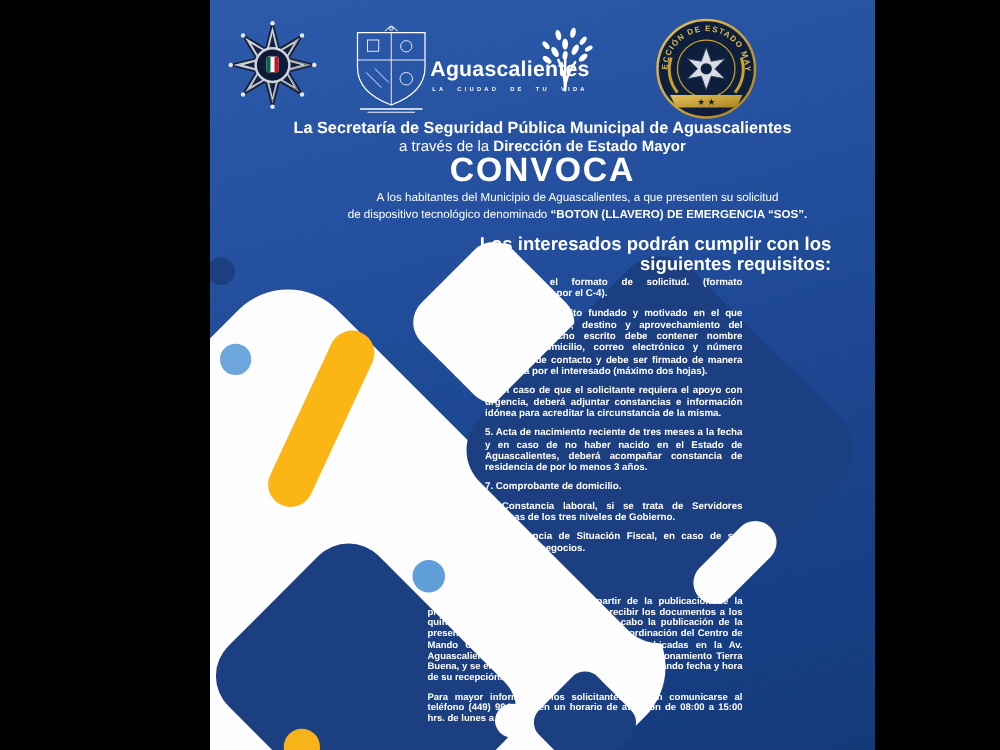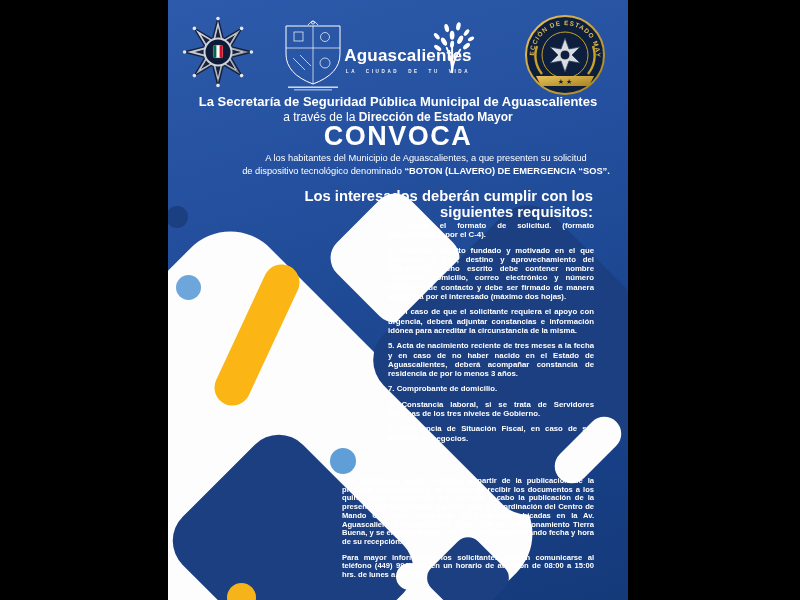--- a/index.html
+++ b/index.html
@@ -1,18 +1,18 @@
 <!DOCTYPE html>
 <html><head>
 <meta charset="utf-8">
 <style>
   html,body{margin:0;padding:0;background:#000;}
   .stage{position:relative;width:800px;height:600px;background:#000;overflow:hidden;
          font-family:"Liberation Sans", sans-serif;}
-  .poster{position:absolute;left:168px;top:0;width:460px;height:600px;overflow:hidden;
+  .poster{position:absolute;left:168px;top:0;width:532px;height:600px;overflow:hidden;
           background:linear-gradient(165deg,#2e5aab 0%,#24509f 30%,#1d4791 55%,#173f85 80%,#153a7a 100%);}
   .shape{position:absolute;}
   .rot45{transform:rotate(-45deg);}
   .white-band{left:-253px;top:339px;width:560px;height:460px;border-radius:56px;background:#fdfdfd;z-index:1;}
   .white-square{left:175px;top:206px;width:104px;height:104px;border-radius:22px;background:#fdfdfd;z-index:1;}
   .white-tab{left:380px;top:433px;width:80px;height:34px;border-radius:17px;background:#fdfdfd;z-index:3;}
   .dark-d1{left:240px;top:240px;width:240px;height:240px;border-radius:36px;background:#1b3f80;z-index:2;}
   .dark-d2{left:40px;top:450px;width:170px;height:210px;border-radius:34px;background:#1b3f80;z-index:2;}
   .dark-d3{left:267px;top:545px;width:66px;height:66px;border-radius:14px;background:#1b3f80;z-index:2;}
   .dark-knob{left:91px;top:507px;width:30px;height:30px;border-radius:50%;background:#1b3f80;z-index:2;}
@@ -158,21 +158,21 @@
 
       <div class="t-line org1">La Secretaría de Seguridad Pública Municipal de Aguascalientes</div>
       <div class="t-line convoca">CONVOCA</div>
       <div class="t-line org2"><span>a través de la </span><b>Dirección de Estado Mayor</b></div>
       <div class="t-line intro">
         <span>A los habitantes del Municipio de Aguascalientes, a que presenten su solicitud</span><br>
         <span>de dispositivo tecnológico denominado </span><b>“BOTON (LLAVERO) DE EMERGENCIA “SOS”.</b>
       </div>
 
       <div class="req-heading">
-        <span>Los interesados deberán cumplir con los</span><br>
+        <span>Los interesados podrán cumplir con los</span><br>
         <span>siguientes requisitos:</span>
       </div>
 
       <div class="req-items">
         <p>1. Llenar el formato de solicitud. (formato proporcionado por el C-4).</p>
         <p>2. Presentar escrito fundado y motivado en el que justifique el uso, destino y aprovechamiento del dispositivo; dicho escrito debe contener nombre completo, domicilio, correo electrónico y número telefónico de contacto y debe ser firmado de manera autógrafa por el interesado (máximo dos hojas).</p>
         <p>4. En caso de que el solicitante requiera el apoyo con urgencia, deberá adjuntar constancias e información idónea para acreditar la circunstancia de la misma.</p>
         <p>5. Acta de nacimiento reciente de tres meses a la fecha y en caso de no haber nacido en el Estado de Aguascalientes, deberá acompañar constancia de residencia de por lo menos 3 años.</p>
         <p>7. Comprobante de domicilio.</p>
         <p>7. Constancia laboral, si se trata de Servidores Públicas de los tres niveles de Gobierno.</p>

